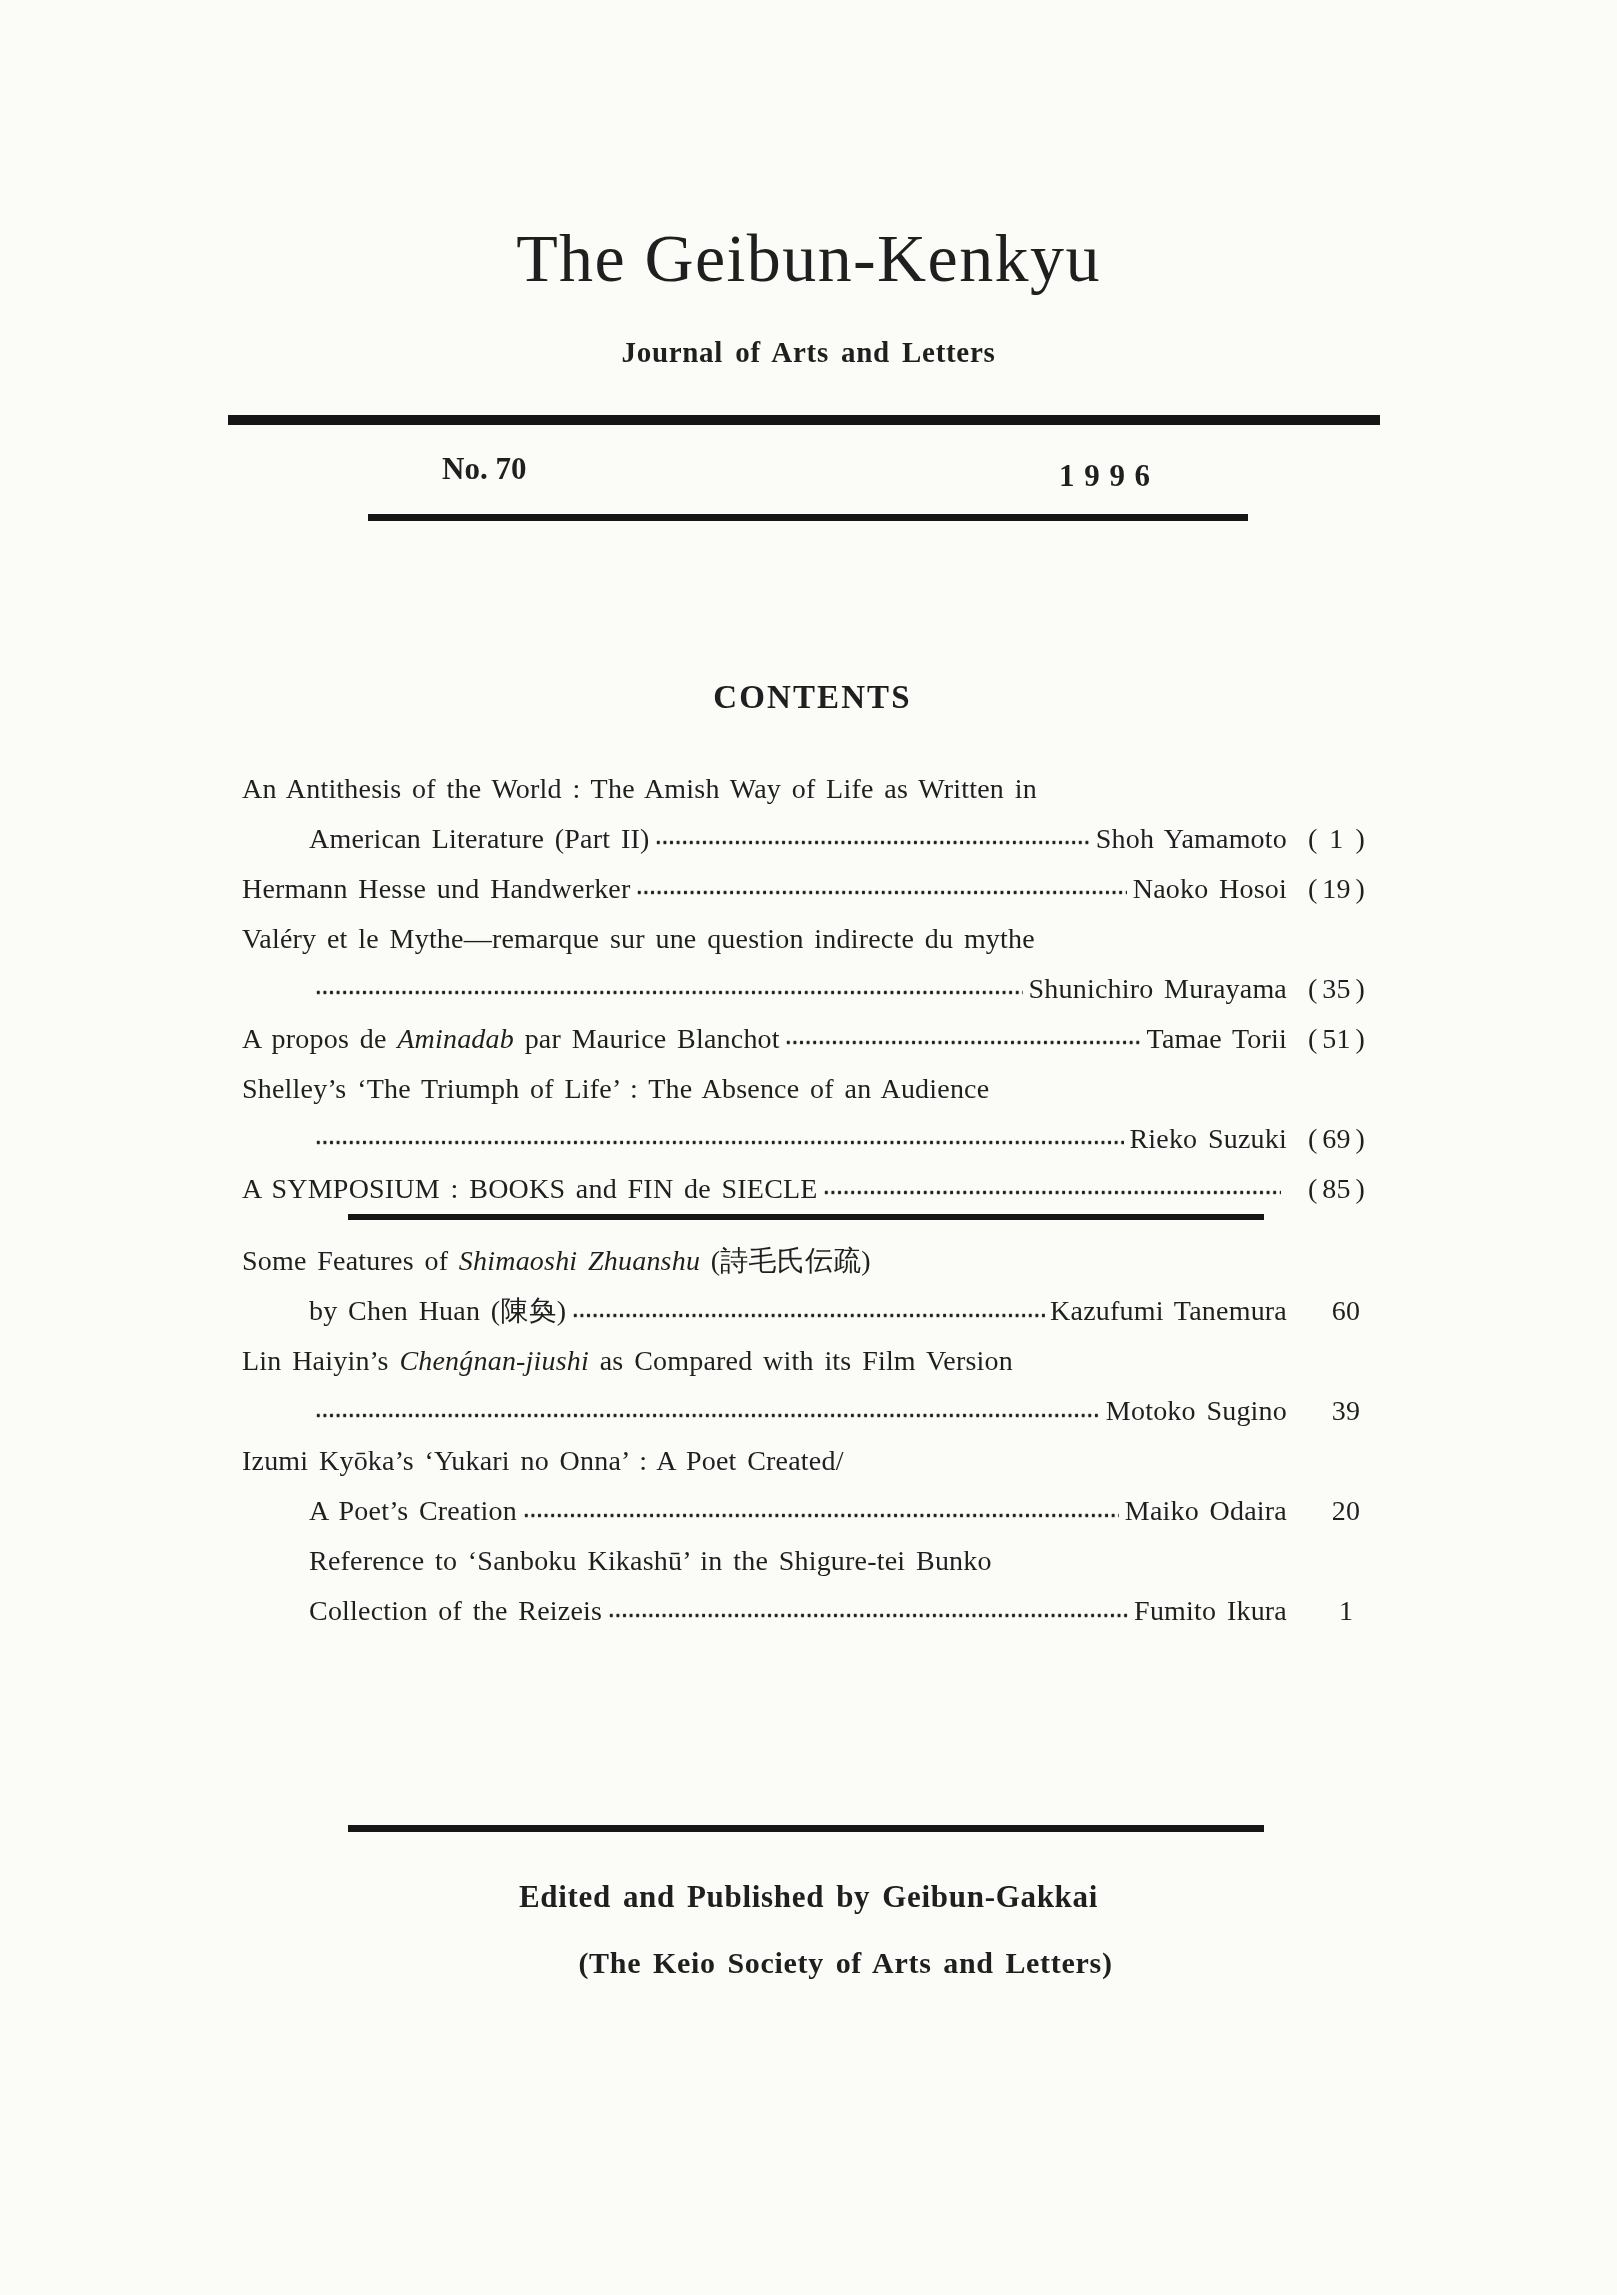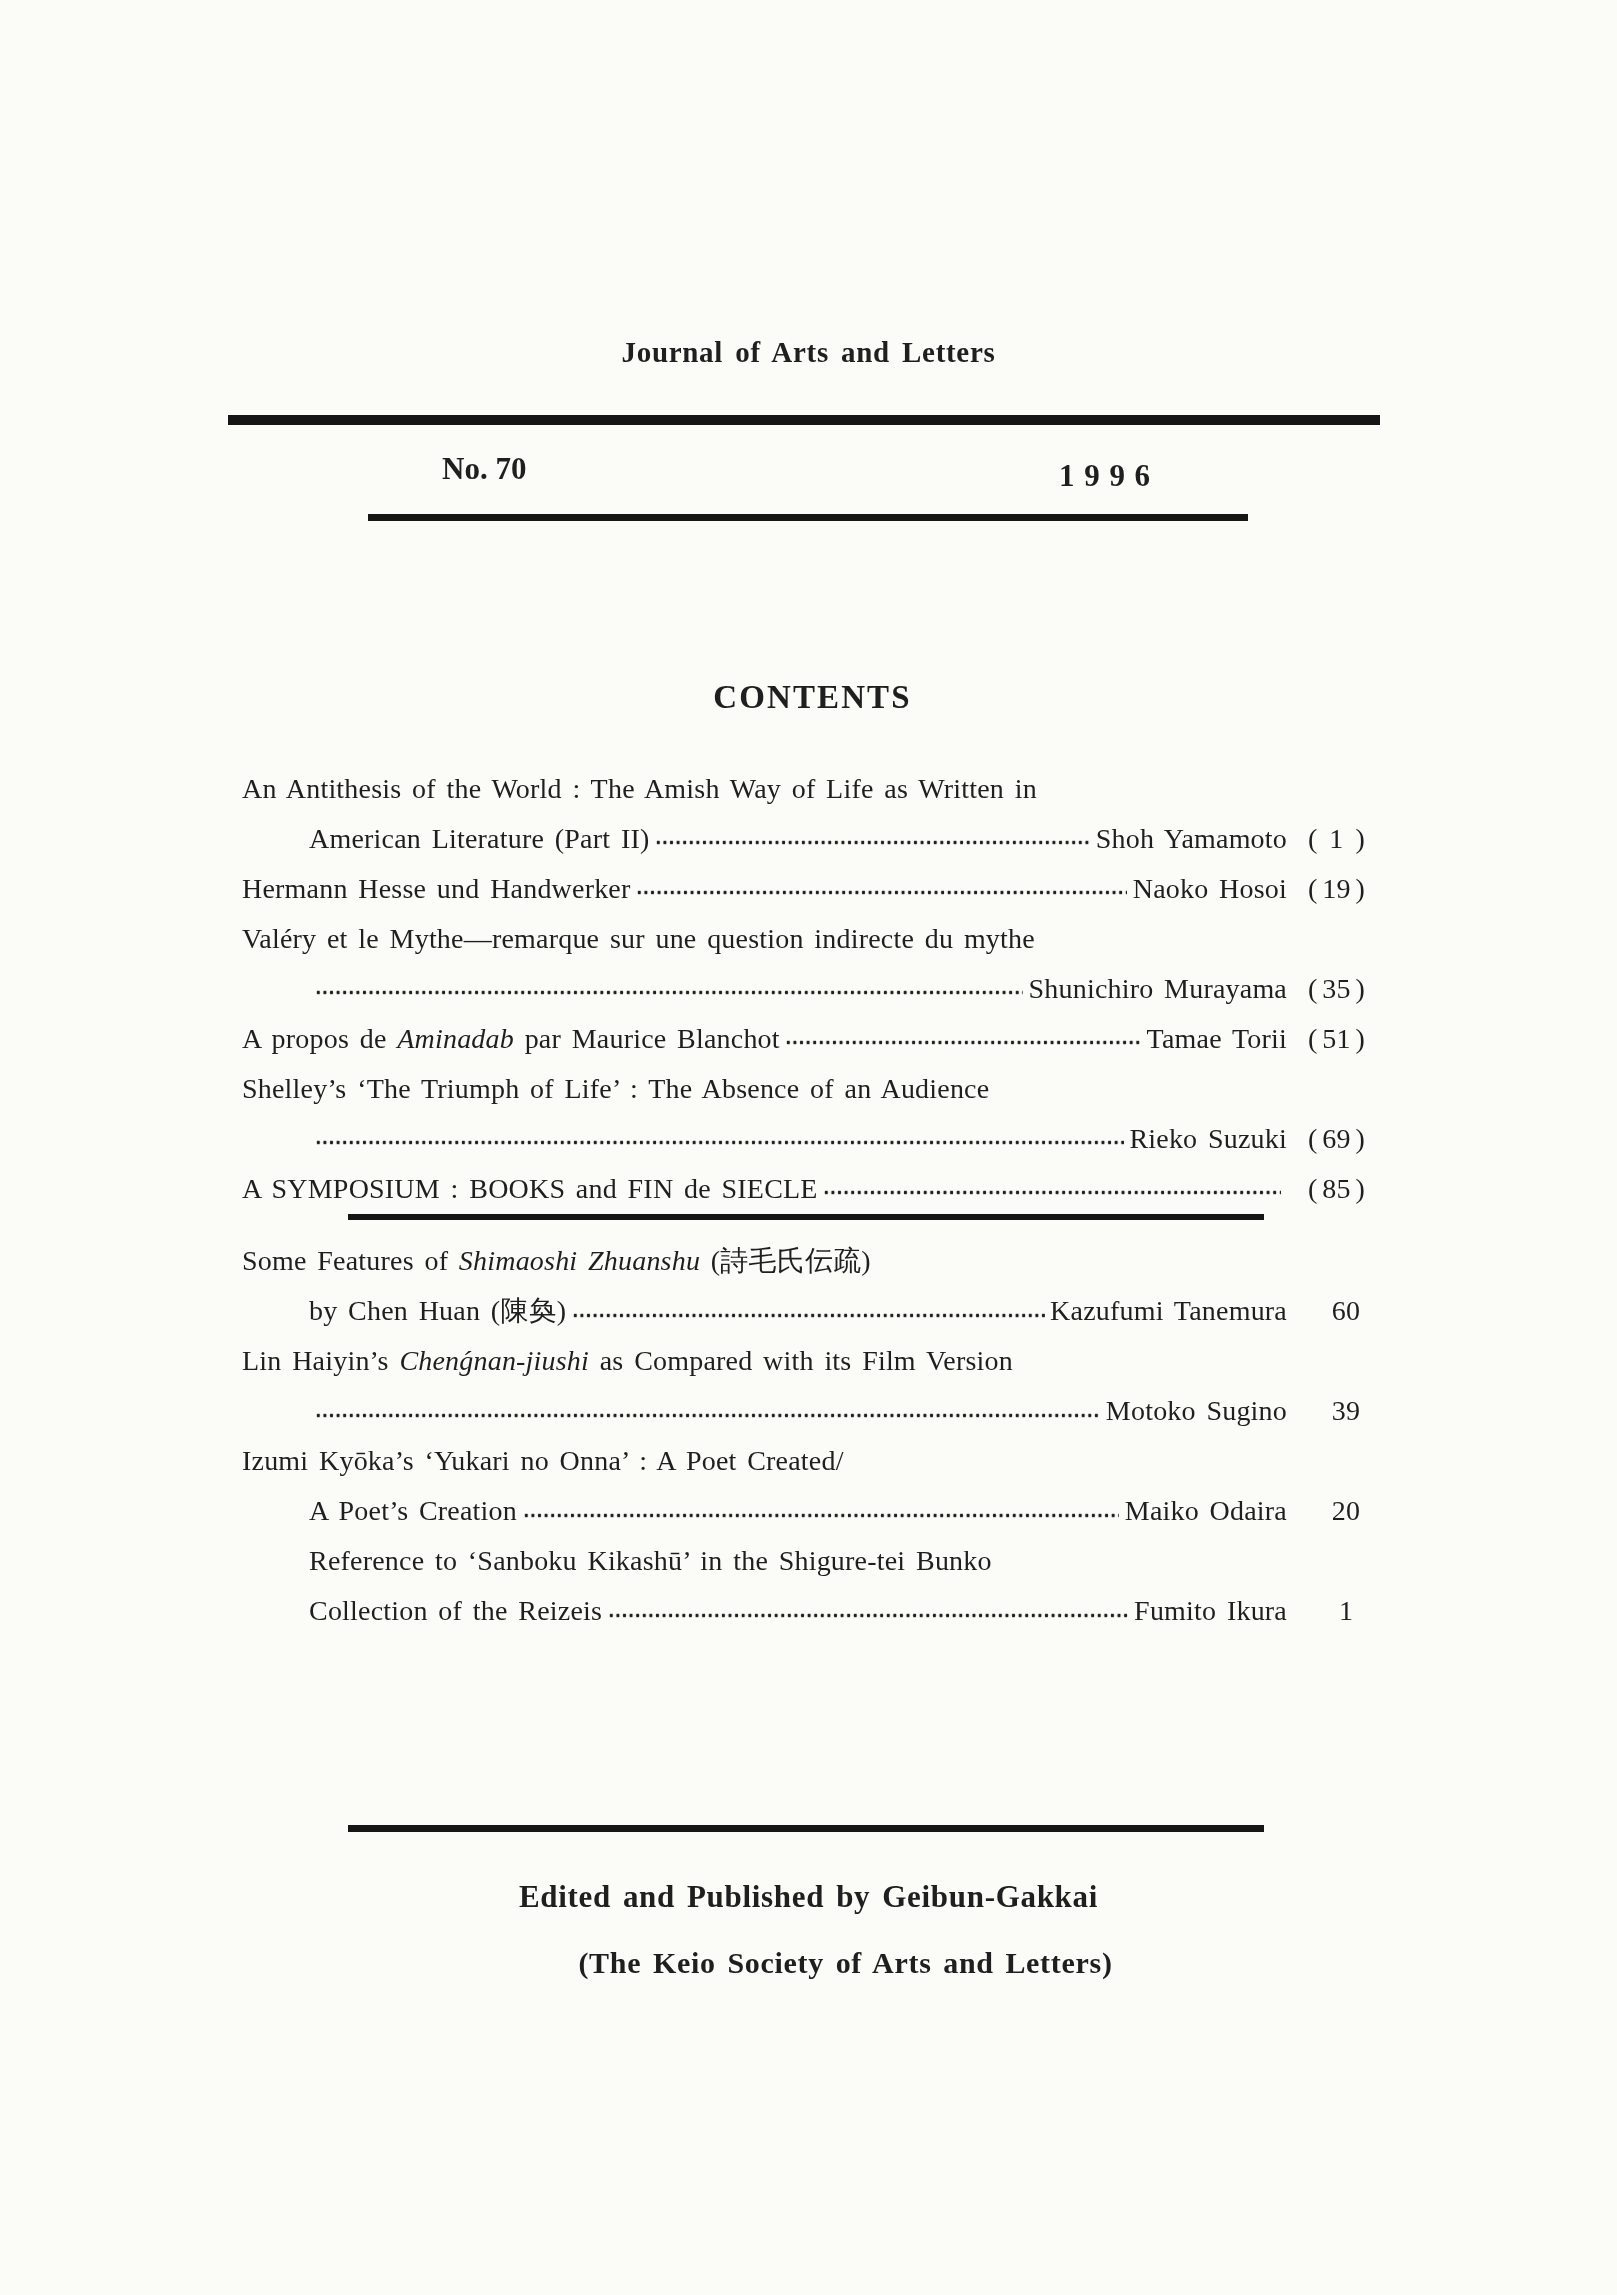--- a/index.html
+++ b/index.html
@@ -94,20 +94,21 @@
     text-align:center;font-weight:700;
   }
   .pub1{top:1876px;font-size:31px;line-height:42px;letter-spacing:0.7px;word-spacing:3.5px;text-align:center;}
   .pub2{top:1943px;font-size:30px;line-height:40px;letter-spacing:0.7px;word-spacing:3.5px;padding-left:37px;}
 </style>
 </head>
 <body>
 
 <div class="page">
 
+  <h1 class="masthead-title">The Geibun-Kenkyu</h1>
 
   <div class="masthead-subtitle">Journal of Arts and Letters</div>
 
   <div class="rule rule-top"></div>
 
   <div class="issue-no">No. 70</div>
 
   <div class="issue-year">1996</div>
 
   <div class="rule rule-issue"></div>

